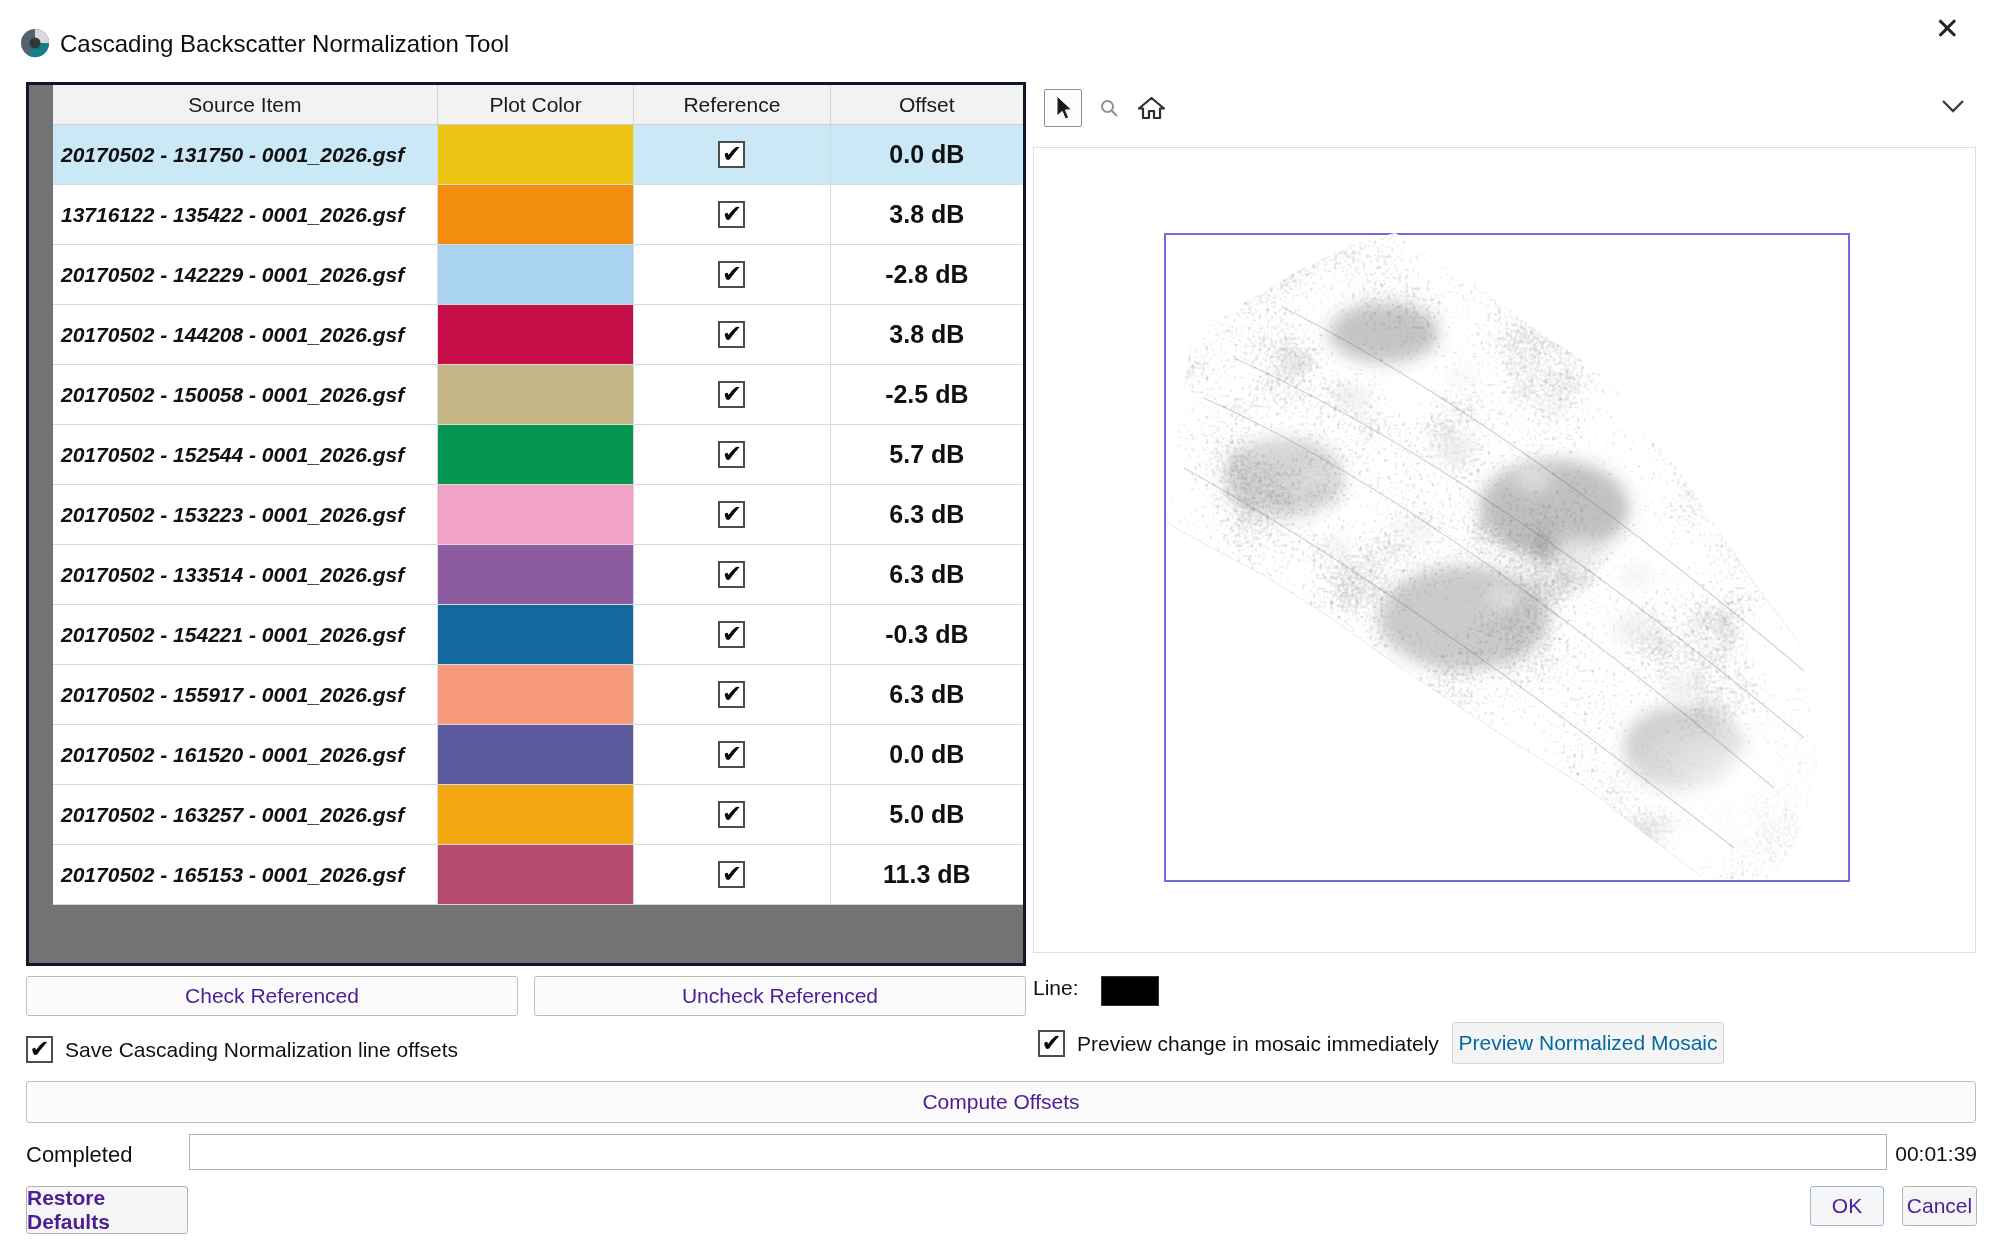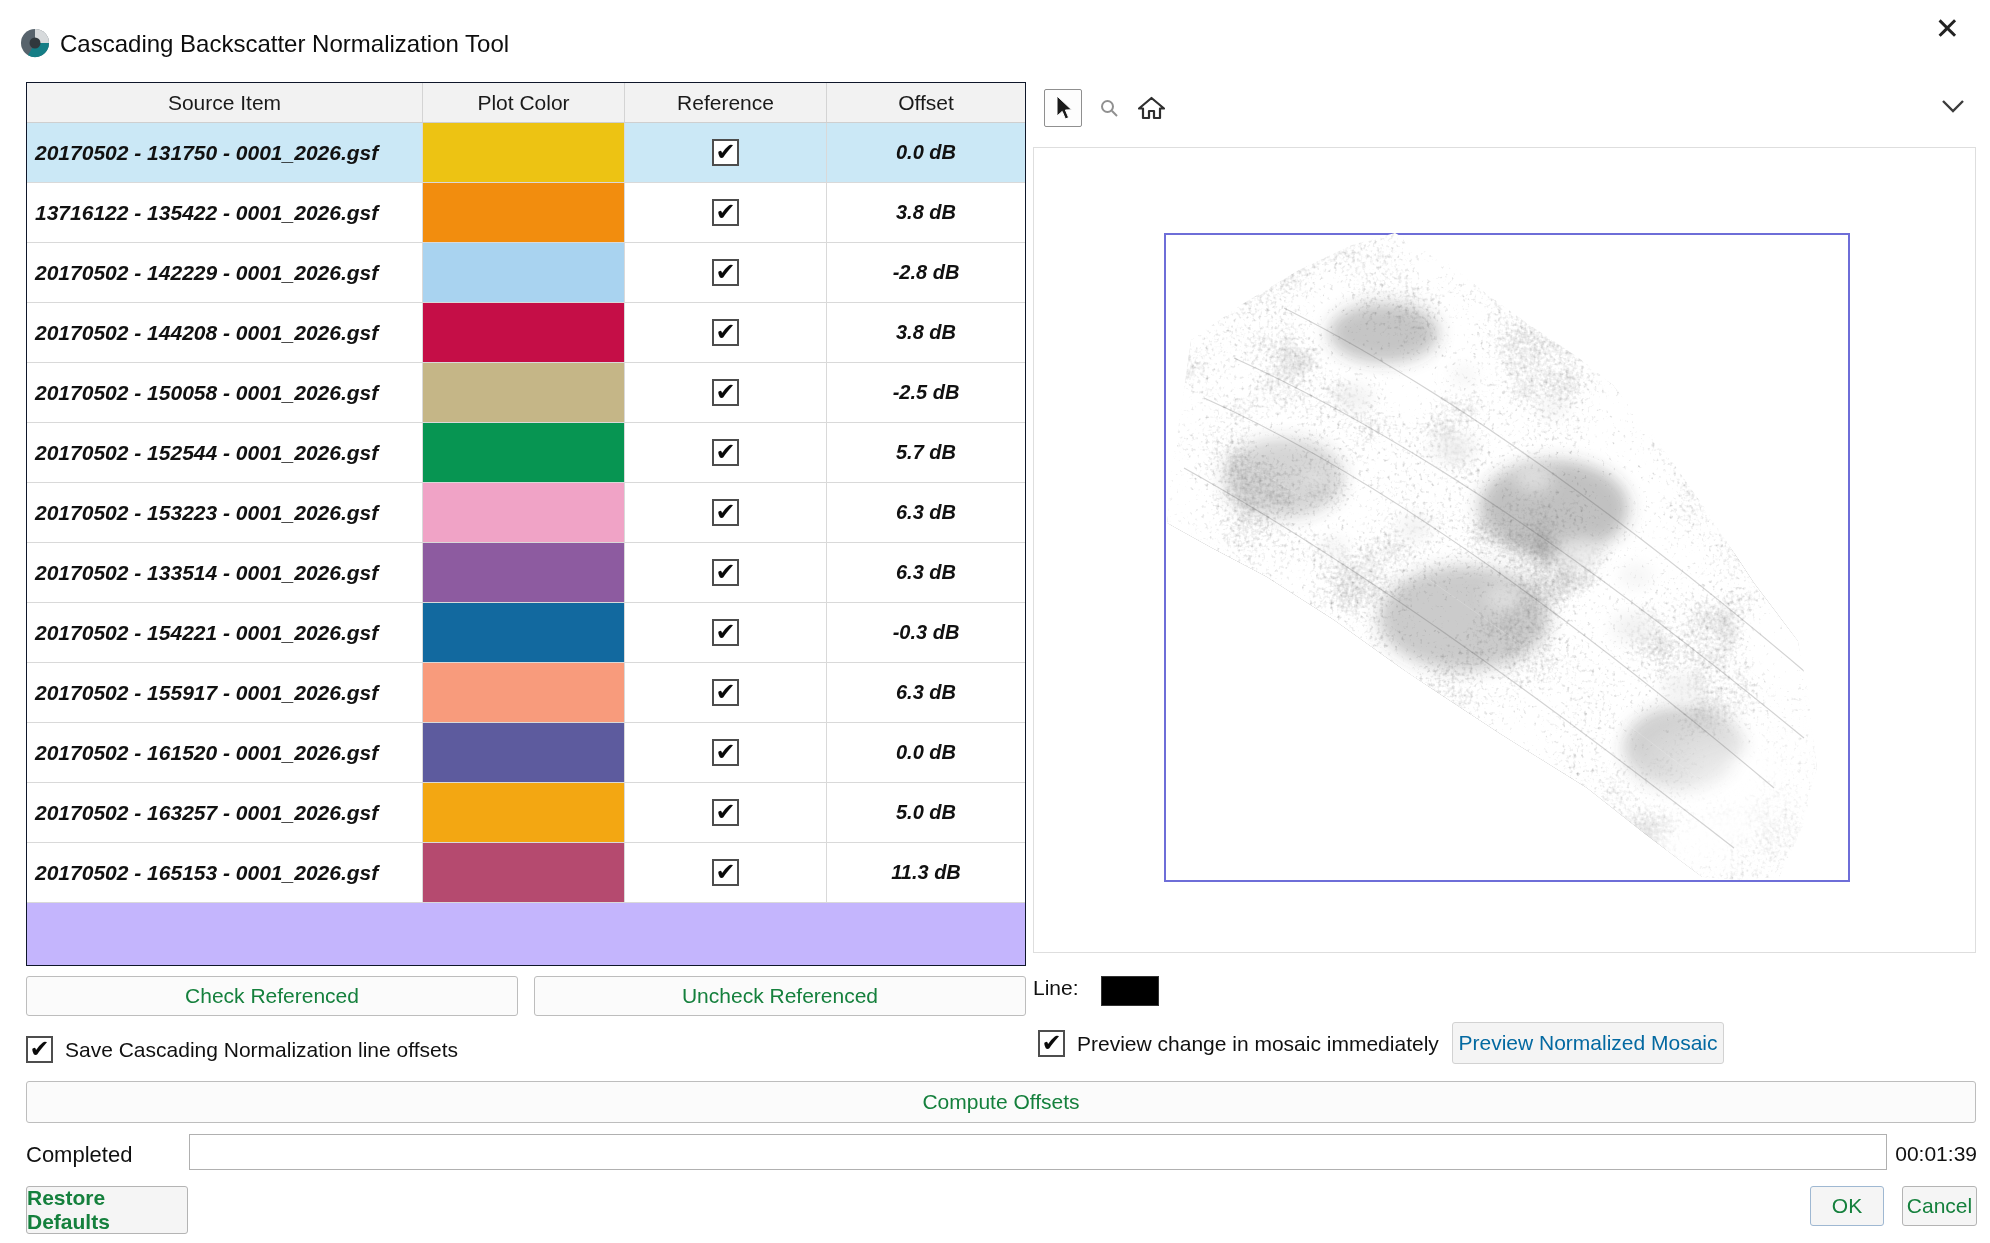--- a/index.html
+++ b/index.html
@@ -10,39 +10,39 @@
   }
   *{box-sizing:border-box;}
 
   
   .titlebar{position:absolute;left:0;top:0;width:1990px;height:58px;display:flex;align-items:flex-end;background:#fff;}
   .appicon{margin-left:20px;width:30px;height:30px;}
   .apptitle{margin-left:10px;font-size:24px;color:#0d0d0d;}
   .closebtn{position:absolute;right:26px;top:10px;font-size:30px;color:#222;cursor:default;line-height:1;padding:4px;}
 
   
-  .table{position:absolute;left:26px;top:82px;width:1000px;height:884px;border:1px solid #0f172a;background:#c4b5fd;}
+  .table{position:absolute;left:26px;top:82px;width:1000px;height:884px;border:3px solid #0f172a;background:#737373;padding-left:24px;}
   .thead{display:flex;height:40px;background:#f2f2f2;border-bottom:1px solid #cfcfcf;}
   .hcell{display:flex;align-items:center;justify-content:center;font-size:21px;color:#1a1a1a;border-right:1px solid #d4d4d4;}
   .hc0{width:396px;} .hc1{width:202px;} .hc2{width:202px;} .hc3{width:198px;border-right:none;}
   .trow{display:flex;height:60px;border-bottom:1px solid #d9d9d9;background:#fff;}
   .trow.sel{background:#CBE8F6;}
   .cell{display:flex;align-items:center;border-right:1px solid #d9d9d9;height:100%;}
   .src{width:396px;padding-left:8px;font-weight:bold;font-style:italic;font-size:21px;}
   .colorcell{width:202px;}
   .refcell{width:202px;justify-content:center;}
-  .offcell{width:198px;justify-content:center;font-weight:bold;font-style:italic;font-size:20px;border-right:none;}
+  .offcell{width:198px;justify-content:center;font-weight:bold;font-size:25px;border-right:none;}
 
   
   .cb{width:27px;height:27px;border:2px solid #4d4d4d;background:#fff;display:flex;align-items:center;justify-content:center;}
   .mark{font-size:24px;font-weight:bold;color:#0a0a0a;line-height:1;transform:translateY(-1px);font-family:"DejaVu Sans","Liberation Sans",sans-serif;}
 
   
   .btn{position:absolute;display:flex;align-items:center;justify-content:center;
-       background:#fbfbfb;border:1px solid #bdbdbd;border-radius:3px;font-size:21px;color:#15803d;}
+       background:#fbfbfb;border:1px solid #bdbdbd;border-radius:3px;font-size:21px;color:#4c1d95;}
   .btn.disabled{background:#f4f4f4;border-color:#d2d2d2;color:#0369a1;}
   #checkRefBtn{left:26px;top:976px;width:492px;height:40px;}
   #uncheckRefBtn{left:534px;top:976px;width:492px;height:40px;}
   #computeBtn{left:26px;top:1081px;width:1950px;height:42px;}
   #previewBtn{left:1452px;top:1022px;width:272px;height:42px;}
   #restoreBtn{left:26px;top:1186px;width:162px;height:48px;background:#f5f5f5;border-color:#b4b4b4;font-weight:bold;}
   #okBtn{left:1810px;top:1186px;width:74px;height:40px;background:#f5f5f5;border-color:#9fb8d2;}
   #cancelBtn{left:1902px;top:1186px;width:75px;height:40px;background:#f5f5f5;border-color:#b4b4b4;}
 
   

